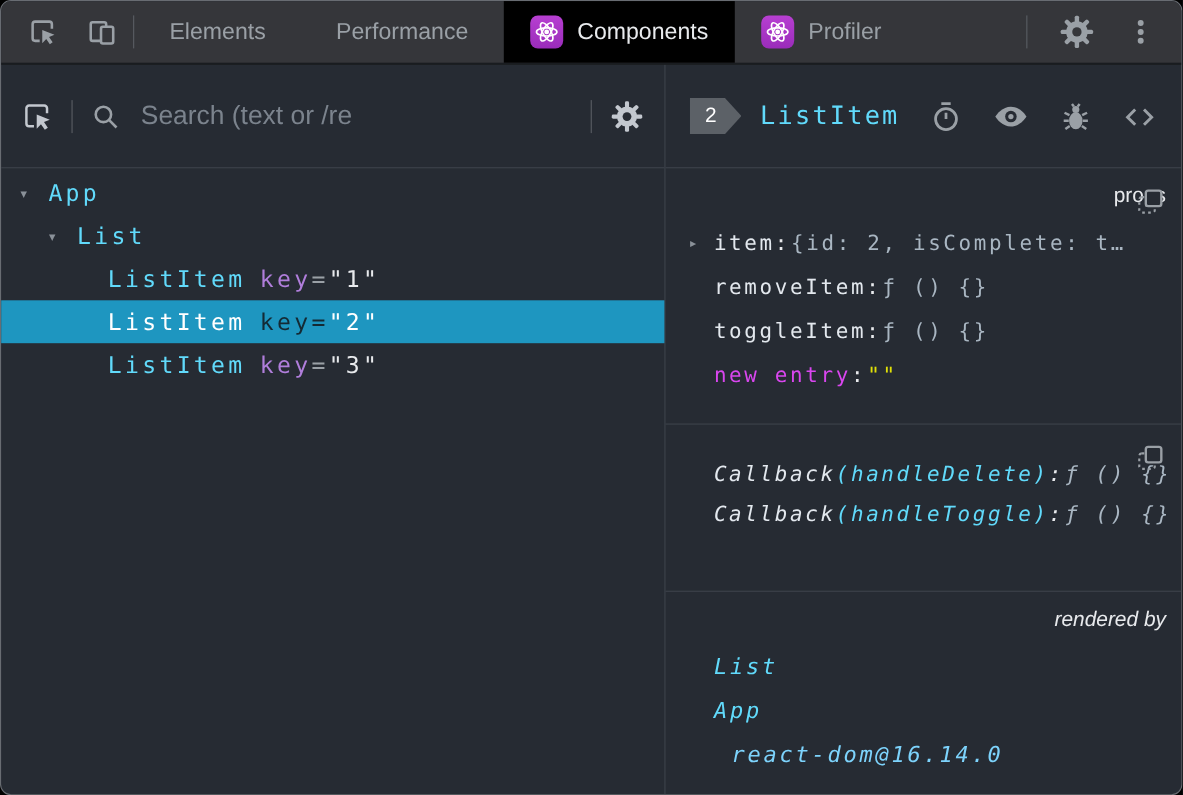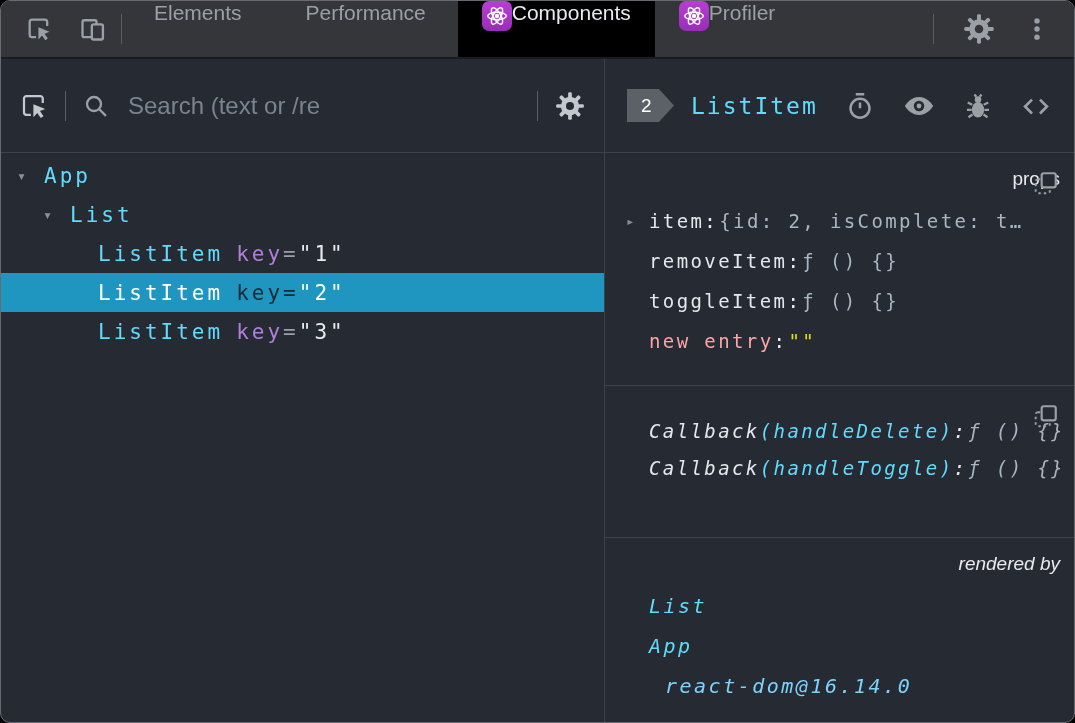--- a/index.html
+++ b/index.html
@@ -8,22 +8,22 @@
     width:1075px;height:723px;background:#262b33;border:1px solid #686c72;
     border-radius:10px;overflow:hidden;display:flex;flex-direction:column;
     font-family:"Liberation Sans",sans-serif;
   }
   
   .topbar{height:58px;background:#35363a;border-bottom:2px solid #191c20;display:flex;align-items:stretch;flex-shrink:0;}
   .tb-group{display:flex;align-items:center;gap:26px;padding:0 14px 0 24px;}
   .icn{display:flex;align-items:center;justify-content:center;color:#9aa0a6;cursor:pointer;}
   .icn svg{display:block;}
   .vdiv{width:1px;background:#5a5e64;height:30px;align-self:center;}
-  .tab{display:flex;padding:0 32px;color:#9aa0a6;font-size:21px;cursor:pointer;white-space:nowrap;}
-  .tab.with-icon{padding:0 24px;gap:0;}
+  .tab{display:flex;align-items:center;padding:0 32px;color:#9aa0a6;font-size:21px;cursor:pointer;white-space:nowrap;}
+  .tab.with-icon{padding:0 24px;gap:13px;}
   .tab.active{background:#000;color:#e8eaed;}
   .react-badge{width:30px;height:30px;border-radius:7px;background:linear-gradient(180deg,#b73fd1,#9a2cba);display:flex;align-items:center;justify-content:center;flex-shrink:0;}
   .tb-right{margin-left:auto;display:flex;align-items:center;gap:28px;padding-right:24px;}
   
   .main{flex:1;display:flex;min-height:0;}
   .left{width:604px;flex-shrink:0;border-right:1px solid #3d434b;display:flex;flex-direction:column;}
   .ltoolbar{height:94px;flex-shrink:0;border-bottom:1px solid #3d434b;display:flex;align-items:center;padding:0 18px;gap:16px;}
   .ltoolbar .bright{color:#c3c8cf;}
   .search-wrap{flex:1;display:flex;align-items:center;gap:16px;min-width:0;}
   .search-input{flex:1;background:transparent;border:none;outline:none;color:#ef4444;font-size:24px;font-family:"Liberation Sans",sans-serif;min-width:0;}
@@ -54,21 +54,21 @@
   .section{position:relative;border-bottom:1px solid #3d434b;padding:15px 14px 0 14px;flex-shrink:0;text-align:right;}
   .section.last{border-bottom:none;flex:1;font-style:italic;}
   .sec-title{font-size:19px;color:#e8eaed;}
   .copy-btn{position:absolute;top:17px;right:15px;color:#9aa0a6;cursor:pointer;}
   .sec-rows{margin-top:11px;}
   .prow{height:40px;display:flex;align-items:center;font-family:"DejaVu Sans Mono",monospace;font-size:19px;letter-spacing:2.4px;white-space:pre;overflow:hidden;cursor:pointer;}
   .hrow{height:37px;font-style:italic;}
   .spacer{width:30px;flex-shrink:0;display:flex;align-items:center;}
   .parw{color:#8a9199;font-size:14px;letter-spacing:0;margin-left:7px;}
   .pname{color:#e3e8ee;}
-  .pname.dim{color:#fca5a5;}
+  .pname.dim{color:#d946ef;}
   .pcolon{color:#e8eaed;}
   .pval{color:#a9b6c2;margin-left:1px;}
   .pval.yellow{color:#e0e008;}
   .hparen{color:#61dafb;}
   .rrow{height:40px;display:flex;align-items:center;font-family:"DejaVu Sans Mono",monospace;font-size:20px;letter-spacing:2.5px;white-space:pre;}
   .rlink{color:#61dafb;cursor:pointer;}
   .rplain{color:#7dd3fc;margin-left:16px;}
 </style>
 </head>
 <body>

